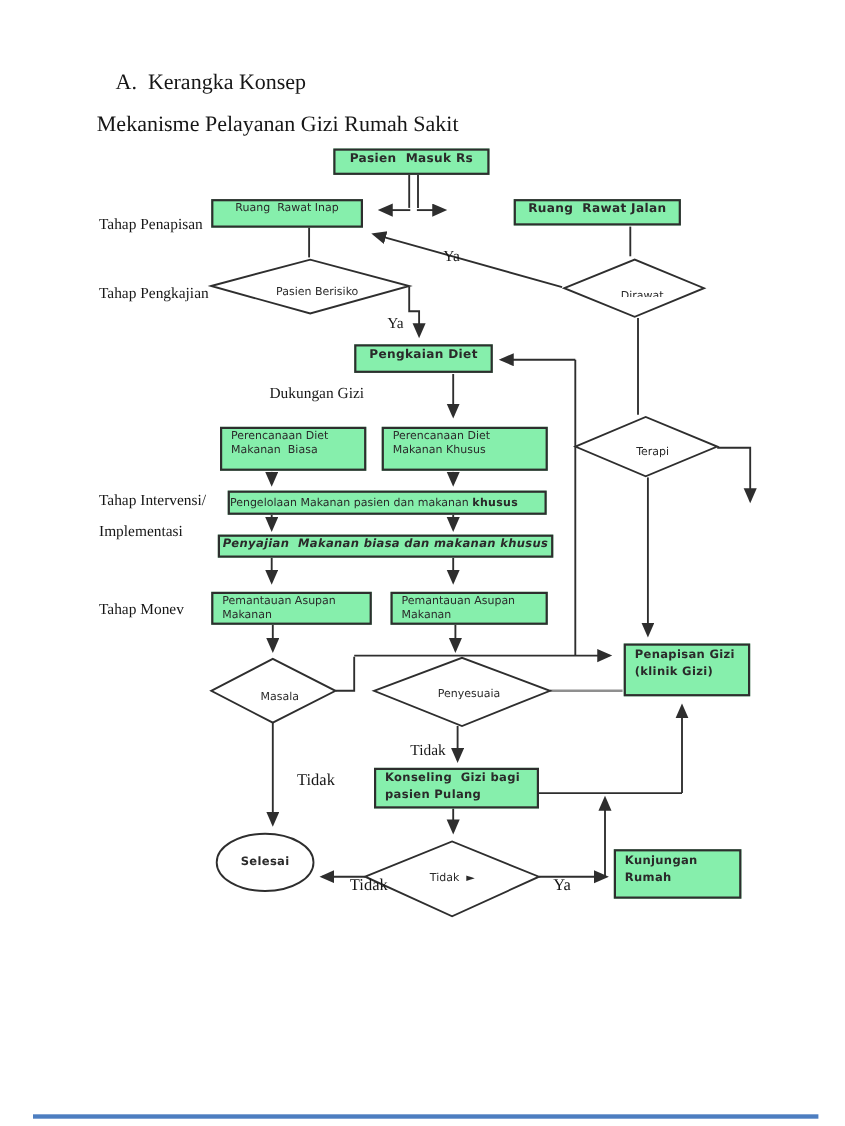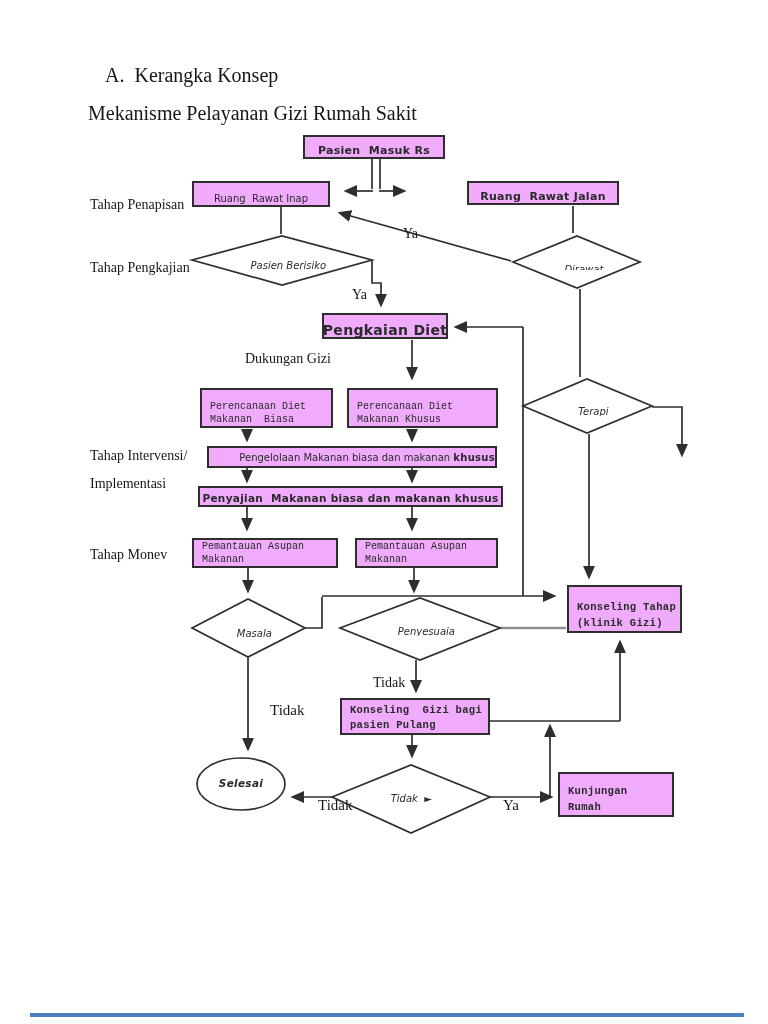--- a/index.html
+++ b/index.html
@@ -1,27 +1,27 @@
 <!DOCTYPE html>
 <html><head>
 <meta charset="utf-8">
 <style>
   html,body{margin:0;padding:0;background:#ffffff;}
   #page{position:relative;width:768px;height:1024px;background:#ffffff;overflow:hidden;
         font-family:"DejaVu Sans",sans-serif;color:#1e1e1e;}
   .serif{position:absolute;font-family:"Liberation Serif","DejaVu Serif",serif;color:#161616;
          white-space:pre;line-height:1.1;}
-  .box{position:absolute;border:2px solid #2e2e2e;background:#f0abfc;box-sizing:border-box;
-       display:flex;flex-direction:column;justify-content:flex-end;z-index:3;}
+  .box{position:absolute;border:2px solid #2e2e2e;background:#86efac;box-sizing:border-box;
+       display:flex;flex-direction:column;justify-content:flex-start;z-index:3;}
   .box .bl{white-space:pre;line-height:13px;font-size:10px;color:#2a2a2a;}
   .bold{font-weight:bold;letter-spacing:.3px;color:#1c1c1c;}
   .ctr{align-items:center;text-align:center;}
-  .padl{padding-left:8px;font-family:Liberation Mono, monospace;}
+  .padl{padding-left:8px;}
   .dlabel{position:absolute;z-index:4;text-align:center;font-size:10px;line-height:12px;
-          color:#2a2a2a;overflow:hidden;white-space:pre;font-style:italic;}
+          color:#2a2a2a;overflow:hidden;white-space:pre;}
   svg#wires{position:absolute;left:0;top:0;z-index:2;}
   .elabel{z-index:5;}
   #accent{position:absolute;left:30px;top:1013px;width:714px;height:4px;background:#4d7ec0;z-index:6;}
 </style>
 </head>
 <body>
 
 <div id="page">
 
   <svg id="wires" width="768" height="1024" viewBox="0 0 768 1024">
@@ -112,47 +112,47 @@
   <div class="box ctr" style="left:303px;top:135px;width:142px;height:24px;">
     <span class="bl bold" style="font-size:11px;">Pasien  Masuk Rs</span>
   </div>
   <div class="box ctr" style="left:192px;top:181px;width:138px;height:26px;">
     <span class="bl">Ruang  Rawat Inap</span>
   </div>
   <div class="box ctr" style="left:467px;top:181px;width:152px;height:24px;">
     <span class="bl bold" style="font-size:11px;">Ruang  Rawat Jalan</span>
   </div>
   <div class="box ctr" style="left:322px;top:313px;width:126px;height:26px;">
-    <span class="bl bold" style="font-size:14px;">Pengkaian Diet</span>
+    <span class="bl bold" style="font-size:11px;">Pengkaian Diet</span>
   </div>
   <div class="box padl" style="left:200px;top:388px;width:133px;height:40px;">
     <span class="bl">Perencanaan Diet</span>
     <span class="bl">Makanan  Biasa</span>
   </div>
   <div class="box padl" style="left:347px;top:388px;width:151px;height:40px;">
     <span class="bl">Perencanaan Diet</span>
     <span class="bl">Makanan Khusus</span>
   </div>
   <div class="box ctr" style="left:207px;top:446px;width:290px;height:22px;flex-direction:row;">
-    <span class="bl">Pengelolaan Makanan biasa dan makanan </span>
+    <span class="bl">Pengelolaan Makanan pasien dan makanan </span>
       <span class="bl bold">khusus</span>
   </div>
   <div class="box ctr" style="left:198px;top:486px;width:305px;height:21px;">
-    <span class="bl bold" style="font-size:10.5px;">Penyajian  Makanan biasa dan makanan khusus</span>
+    <span class="bl bold" style="font-size:10.5px;font-style:italic;">Penyajian  Makanan biasa dan makanan khusus</span>
   </div>
   <div class="box padl" style="left:192px;top:538px;width:146px;height:30px;">
     <span class="bl">Pemantauan Asupan</span>
     <span class="bl">Makanan</span>
   </div>
   <div class="box padl" style="left:355px;top:538px;width:143px;height:30px;">
     <span class="bl">Pemantauan Asupan</span>
     <span class="bl">Makanan</span>
   </div>
   <div class="box padl" style="left:567px;top:585px;width:115px;height:48px;">
-    <span class="bl bold" style="font-size:10.5px;line-height:16px;">Konseling Tahap</span>
+    <span class="bl bold" style="font-size:10.5px;line-height:16px;">Penapisan Gizi</span>
     <span class="bl bold" style="font-size:10.5px;line-height:16px;">(klinik Gizi)</span>
   </div>
   <div class="box padl" style="left:340px;top:698px;width:150px;height:37px;">
     <span class="bl bold" style="font-size:10.5px;line-height:15px;">Konseling  Gizi bagi</span>
     <span class="bl bold" style="font-size:10.5px;line-height:15px;">pasien Pulang</span>
   </div>
   <div class="box padl" style="left:558px;top:772px;width:116px;height:45px;">
     <span class="bl bold" style="font-size:10.5px;line-height:16px;">Kunjungan</span>
     <span class="bl bold" style="font-size:10.5px;line-height:16px;">Rumah</span>
   </div>

